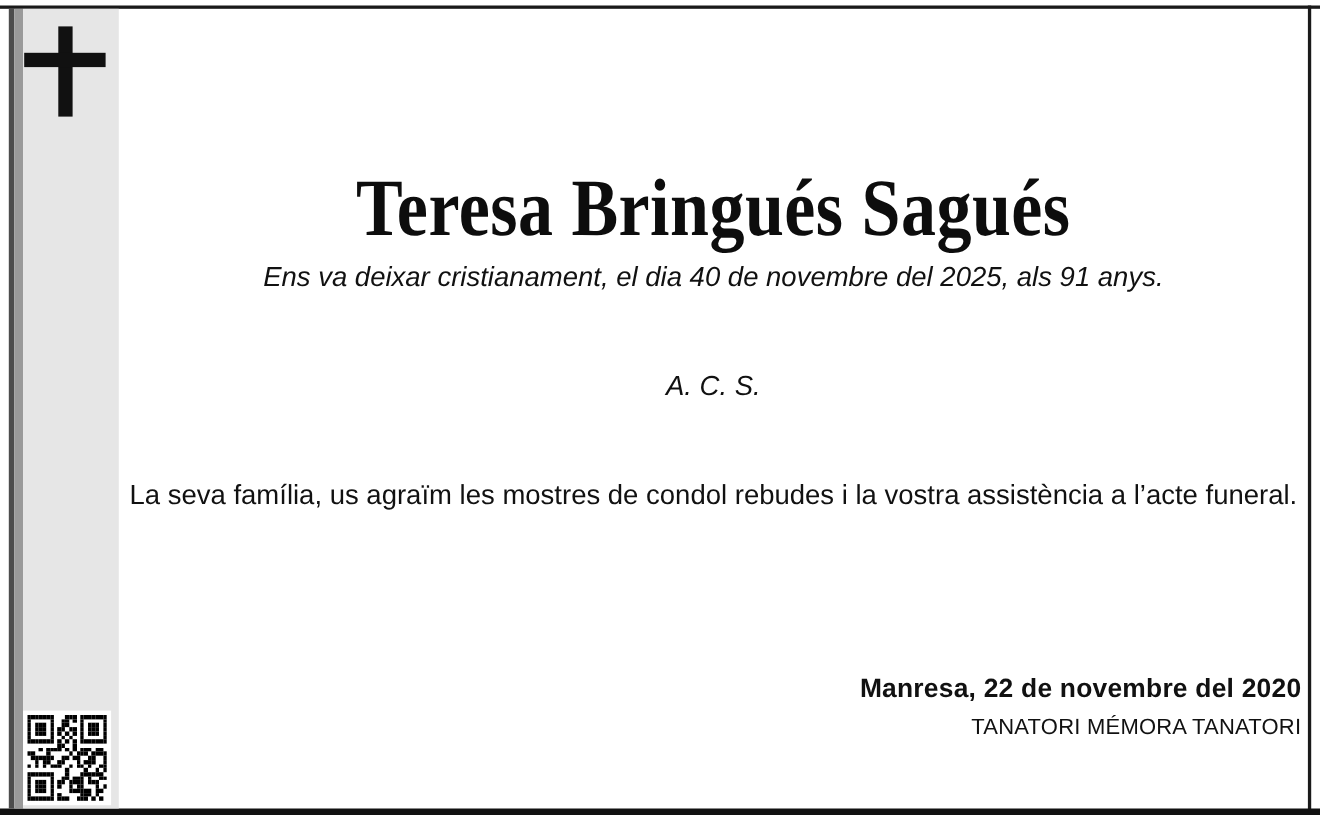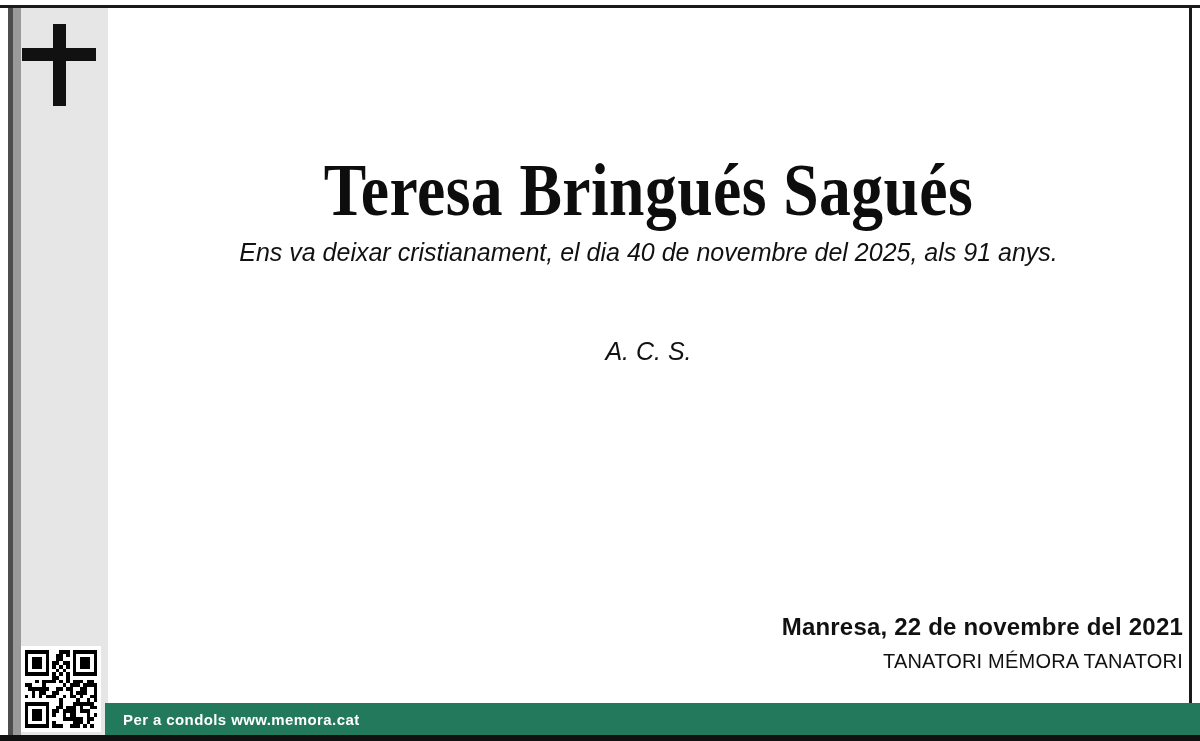--- a/index.html
+++ b/index.html
@@ -673,33 +673,31 @@
         <i></i>
         <i></i>
         <i style="background: transparent;"></i>
         <i></i>
         <i style="background: transparent;"></i>
         <i></i>
         <i style="background: transparent;"></i>
       </div>
   </div>
 
-  <div class="footer-strip">
-    <span class="footer-text">Per a condols www.memora.cat</span>
-  </div>
 
   <div class="content">
 
     <h1 class="deceased-name">Teresa Bringués Sagués</h1>
 
     <div class="body-block">
       <p class="passing-text">Ens va deixar cristianament, el dia 40 de novembre del 2025, als 91 anys.</p>
       <p class="acs-text">A. C. S.</p>
+      <p class="thanks-text">La seva família, us agraïm les mostres de condol rebudes i la vostra assistència a l’acte funeral.</p>
     </div>
 
     <div class="signoff">
-      <p class="place-date">Manresa, 22 de novembre del 2021</p>
+      <p class="place-date">Manresa, 22 de novembre del 2020</p>
       <p class="venue">TANATORI MÉMORA TANATORI</p>
     </div>
 
   </div>
 
 </div>
 
 </body></html>

